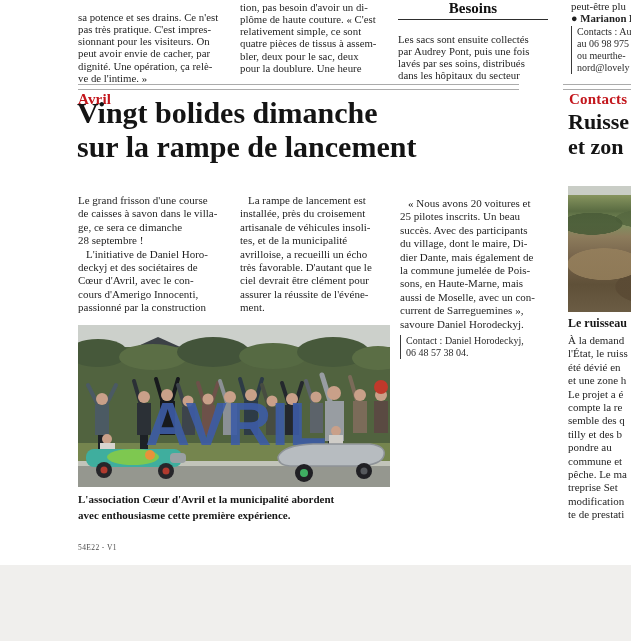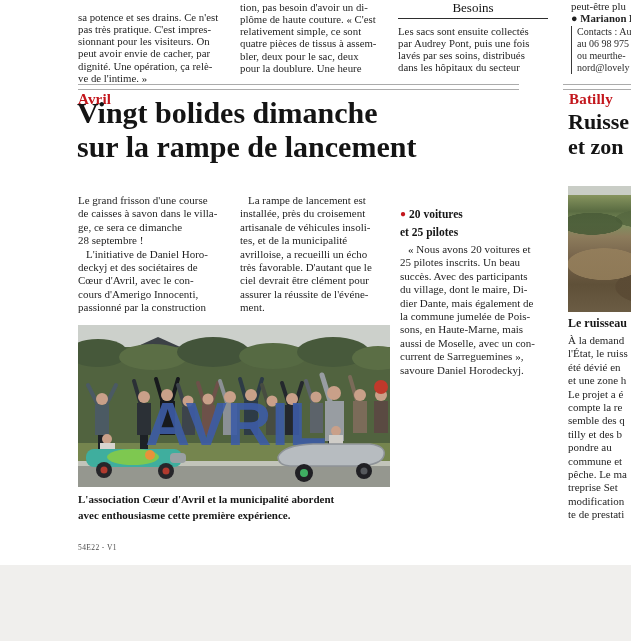--- a/index.html
+++ b/index.html
@@ -7,21 +7,21 @@
        font-family:"Liberation Serif", serif;color:#1f1f1f;}
   .abs{position:absolute;}
   .pre{white-space:pre-wrap;}
   .body-txt{font-size:11px;line-height:13.4px;text-align:left;}
   .top-txt{font-size:10.8px;line-height:12.15px;}
   .sec-label{font-size:15px;font-weight:bold;color:#c3161c;letter-spacing:.2px;}
   .headline{font-weight:bold;color:#141414;}
   .dbl-rule{height:4px;border-top:1.5px solid #ababab;border-bottom:1.5px solid #ababab;}
   .contact-blk{border-left:1.5px solid #3a3a3a;padding-left:5px;font-size:10px;line-height:12px;color:#2a2a2a;}
   .caption{font-size:11px;line-height:15.5px;font-weight:bold;color:#171717;}
-  .besoins-title{font-size:13px;font-weight:normal;text-align:center;color:#111;}
+  .besoins-title{font-size:15px;font-weight:bold;text-align:center;color:#111;}
   .besoins-rule{border-bottom:1.2px solid #2e2e2e;height:0;margin-top:2px;}
   .dot{color:#c3161c;font-size:10px;vertical-align:1px;margin-right:3px;}
   .subhead{font-size:11.5px;font-weight:bold;line-height:13.5px;color:#161616;}
   .edition{font-size:7.5px;color:#4a4a4a;letter-spacing:.4px;}
   .grey-band{background:#f0efed;}
   .batilly-photo{
     background:
       radial-gradient(60px 26px at 30% 62%, rgba(150,128,92,.85) 0 60%, rgba(150,128,92,0) 62%),
       radial-gradient(70px 30px at 75% 80%, rgba(90,74,52,.9) 0 60%, rgba(90,74,52,0) 62%),
       radial-gradient(50px 18px at 20% 30%, rgba(74,92,56,.9) 0 60%, rgba(74,92,56,0) 62%),
@@ -42,21 +42,21 @@
 <div class="abs top-txt pre" style="left:240px;top:1px;width:155px;">tion, pas besoin d'avoir un di-
 plôme de haute couture. « C'est
 relativement simple, ce sont
 quatre pièces de tissus à assem-
 bler, deux pour le sac, deux
 pour la doublure. Une heure</div>
 
 <div class="abs" style="left:398px;top:0;width:150px;">
   <div class="besoins-title">Besoins</div>
   <div class="besoins-rule"></div>
-  <div class="top-txt pre" style="margin-top:6px;">Les sacs sont ensuite collectés
+  <div class="top-txt pre" style="margin-top:13px;">Les sacs sont ensuite collectés
 par Audrey Pont, puis une fois
 lavés par ses soins, distribués
 dans les hôpitaux du secteur</div>
 </div>
 
 <div class="abs" style="left:571px;top:0;width:90px;">
   <div class="top-txt">peut-être plu</div>
   <div class="top-txt" style="font-weight:bold;">● Marianon D</div>
   <div class="contact-blk pre" style="margin-top:2px;width:80px;">Contacts : Au
 au 06 98 975
@@ -89,34 +89,32 @@
   <div class="body-txt pre">artisanale de véhicules insoli-
 tes, et de la municipalité
 avrilloise, a recueilli un écho
 très favorable. D'autant que le
 ciel devrait être clément pour
 assurer la réussite de l'événe-
 ment.</div>
 </div>
 
 <div class="abs" style="left:400px;top:194px;width:150px;">
-  <div style="margin-top:10px;">
-    <span class="dot">●</span><span class="subhead pre">20 voitures
-et 25 pilotes</span>
-  </div>
   <div class="body-txt pre" style="margin-top:3px;text-indent:8px;">« Nous avons 20 voitures et
 25 pilotes inscrits. Un beau
 succès. Avec des participants
 du village, dont le maire, Di-
 dier Dante, mais également de
 la commune jumelée de Pois-
 sons, en Haute-Marne, mais
 aussi de Moselle, avec un con-
 current de Sarreguemines »,
 savoure Daniel Horodeckyj.</div>
+  <div class="contact-blk pre" style="margin-top:4px;">Contact : Daniel Horodeckyj,
+06 48 57 38 04.</div>
 </div>
 
 <div class="abs" style="left:78px;top:325px;width:312px;height:162px;">
   <svg width="312" height="162" viewBox="0 0 312 162">
     <rect x="0" y="0" width="312" height="50" fill="#ccd0cb"></rect>
     <polygon points="40,30 80,12 120,30" fill="#3c4146"></polygon>
     <rect x="0" y="22" width="312" height="100" fill="#51633f"></rect>
     <ellipse cx="20" cy="28" rx="30" ry="14" fill="#46583a"></ellipse>
     <ellipse cx="75" cy="32" rx="34" ry="13" fill="#5b6e45"></ellipse>
     <ellipse cx="135" cy="27" rx="36" ry="15" fill="#43543a"></ellipse>
@@ -227,21 +225,21 @@
       <circle cx="286" cy="146" r="8" fill="#202024"></circle>
         <circle cx="286" cy="146" r="3.5" fill="#55585c"></circle>
     </g>
   </svg>
 </div>
 
 <div class="abs caption pre" style="left:78px;top:492px;width:330px;">L'association Cœur d'Avril et la municipalité abordent
 avec enthousiasme cette première expérience.</div>
 <div class="abs edition" style="left:78px;top:543px;">54E22 - V1</div>
 
-<div class="abs sec-label" style="left:569px;top:91px;">Batilly</div>
+<div class="abs sec-label" style="left:569px;top:91px;">Contacts</div>
 <div class="abs headline pre" style="left:568px;top:109px;width:160px;font-size:22px;line-height:25px;">Ruisse
 et zon</div>
 <div class="abs batilly-photo" style="left:568px;top:186px;width:120px;height:126px;"></div>
 <div class="abs caption" style="left:568px;top:316px;width:150px;font-size:12px;">Le ruisseau</div>
 <div class="abs body-txt pre" style="left:568px;top:334px;width:150px;">À la demand
 l'État, le ruiss
 été dévié en
 et une zone h
 Le projet a é
 compte la re

